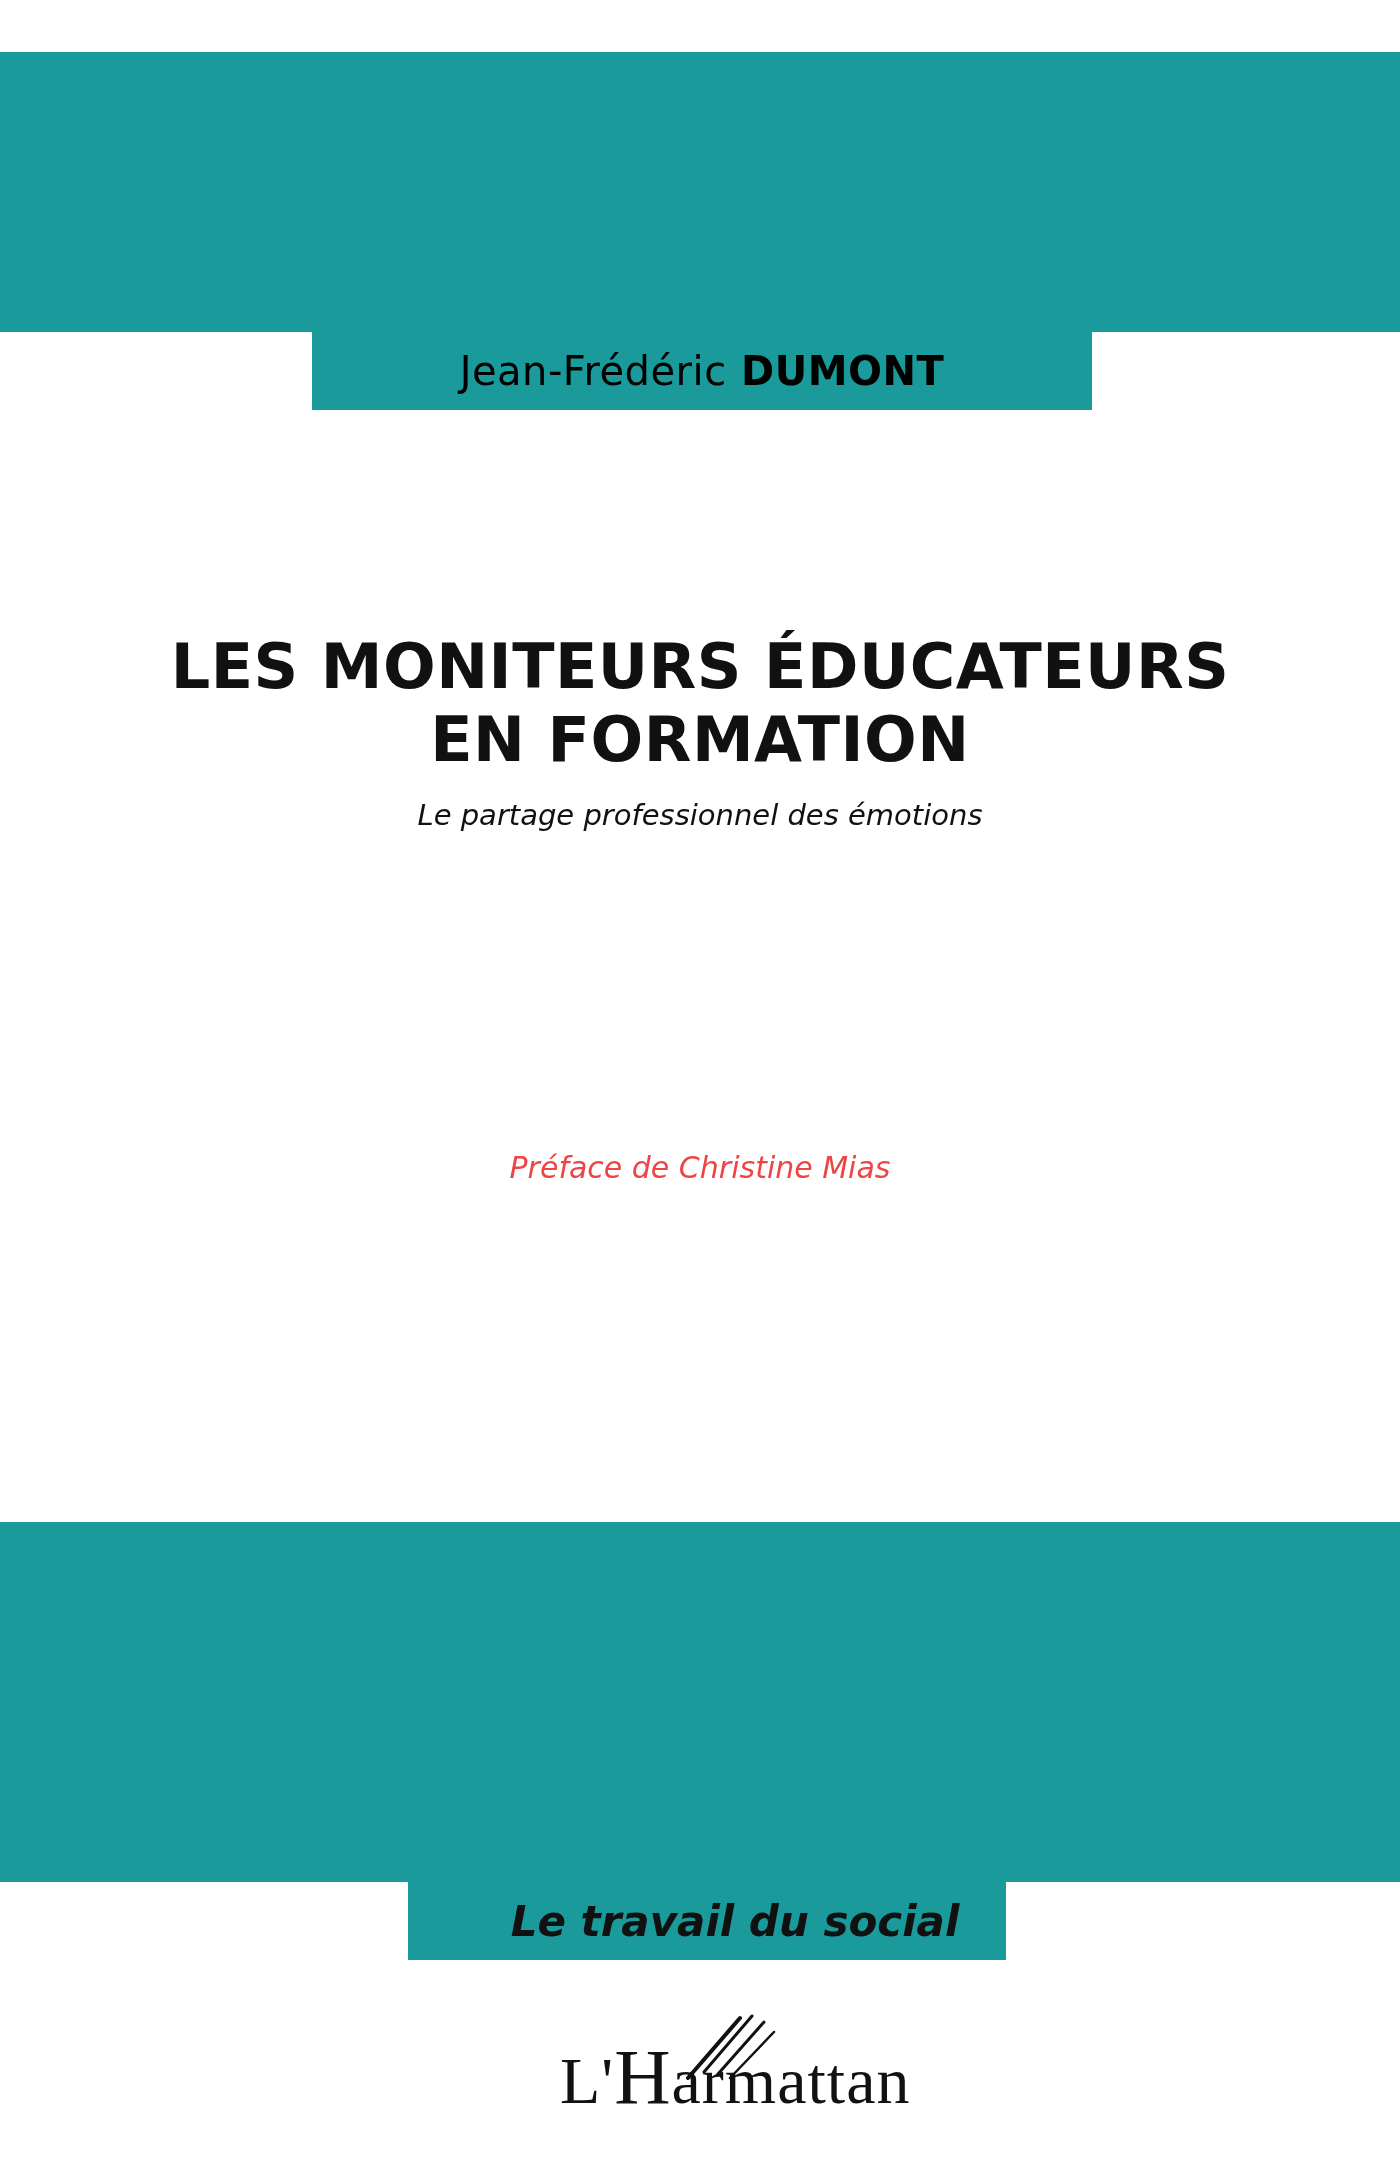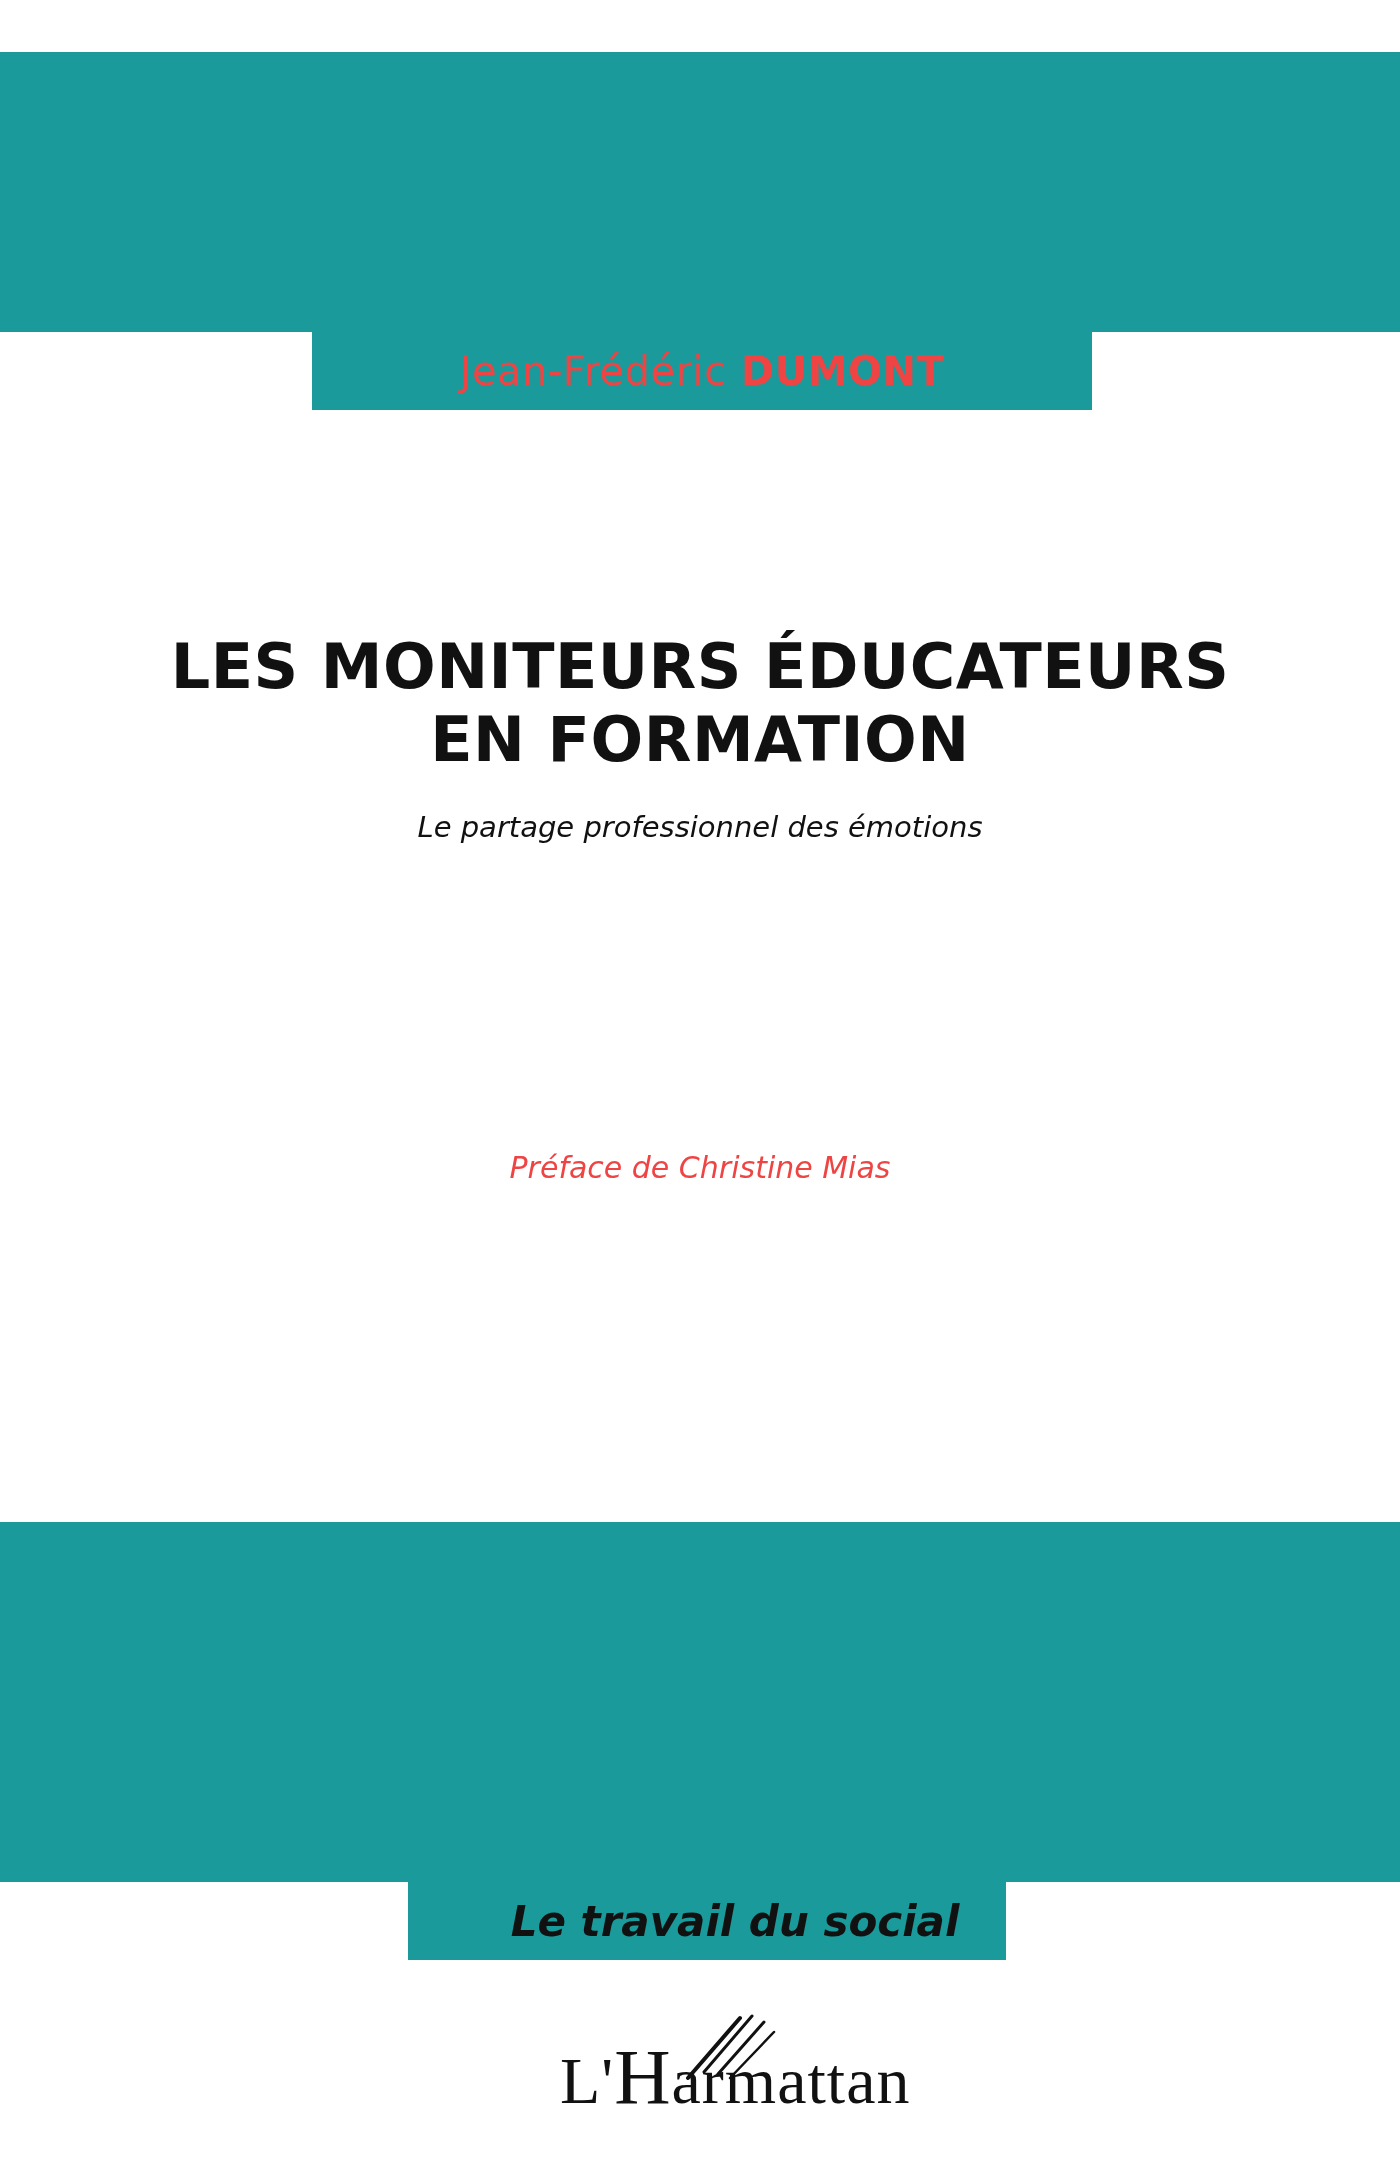--- a/index.html
+++ b/index.html
@@ -46,21 +46,21 @@
   }
   .author-name {
     position: absolute;
     left: 312px;
     top: 332px;
     width: 780px;
     height: 78px;
     display: flex;
     align-items: center;
     justify-content: center;
-    color: #ef4444;
+    color: #000000;
     font-size: 40px;
     font-weight: bold;
     letter-spacing: 0.5px;
     font-family: "DejaVu Sans", sans-serif;
   }
   .author-name .light {
     font-weight: normal;
   }
 
   
@@ -74,21 +74,21 @@
   .title-line {
     color: #111111;
     font-size: 62px;
     line-height: 1.18;
     font-weight: bold;
     letter-spacing: 0.5px;
     font-family: "DejaVu Sans", sans-serif;
     text-align: center;
   }
   .subtitle {
-    margin-top: 34px;
+    margin-top: 22px;
     color: #111111;
     font-size: 29px;
     font-style: italic;
     font-family: "DejaVu Sans", sans-serif;
   }
 
   
   .preface {
     position: absolute;
     left: 90px;

